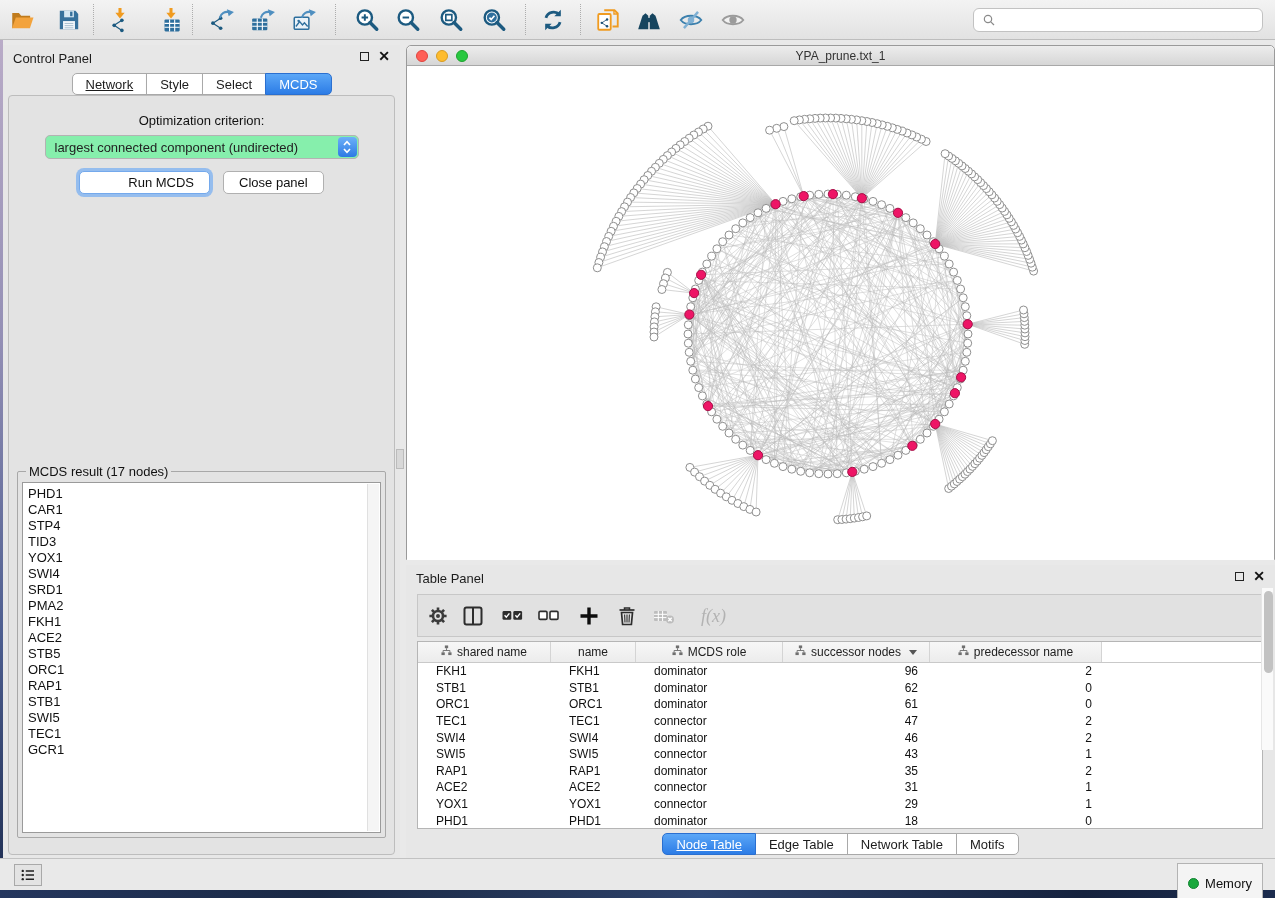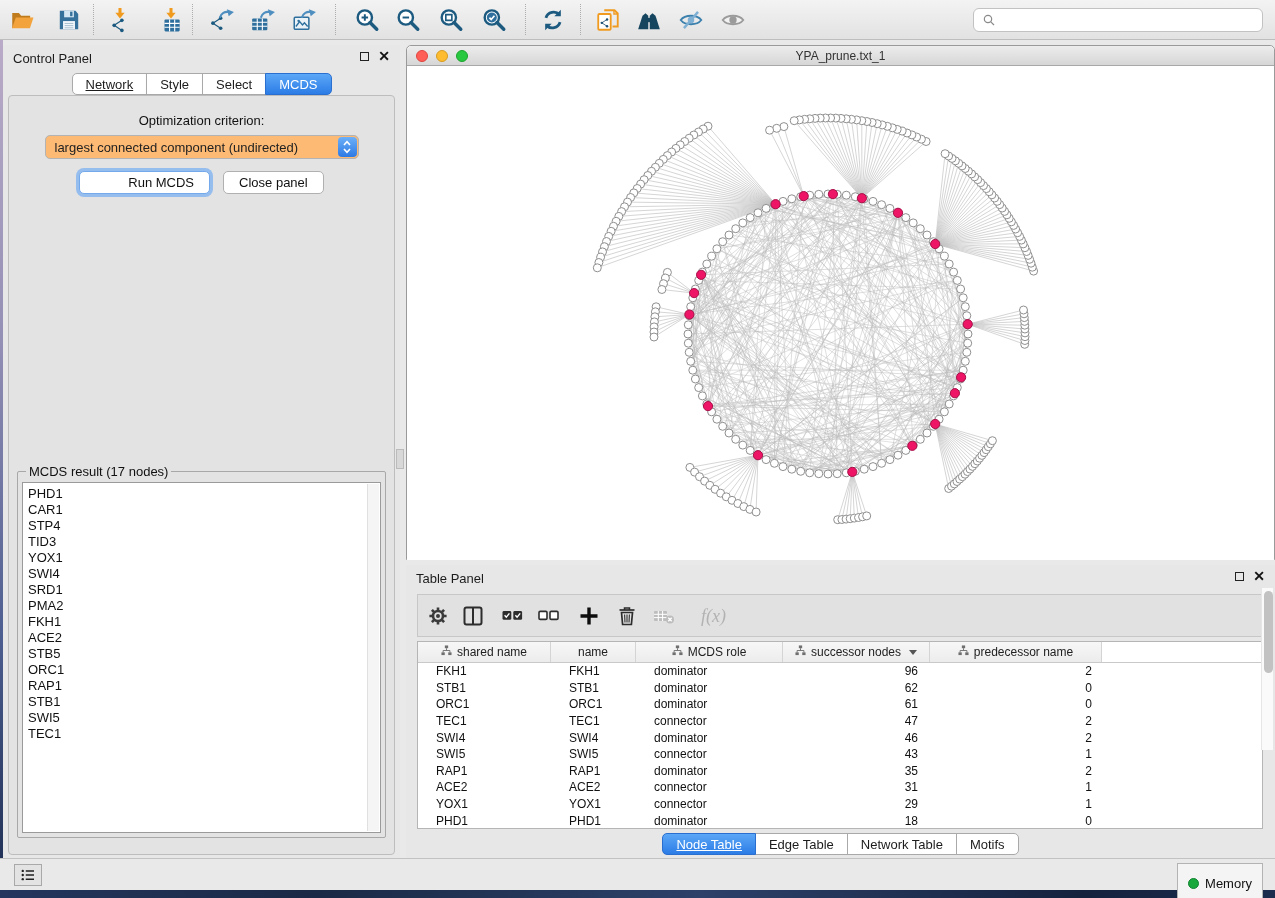--- a/index.html
+++ b/index.html
@@ -36,21 +36,21 @@
   .seg:first-child{margin-left:0;border-radius:5px 0 0 5px;text-decoration:underline;}
   .seg:last-child{border-radius:0 5px 5px 0;}
   .seg.selected{background:linear-gradient(#5ba7f7,#2c7ce6);border-color:#2a6fd0;color:#fff;
                 position:relative;z-index:1;}
   
   .control-panel{position:absolute;left:3px;top:45px;width:397px;height:813px;background:#e7e7e7;}
   .cp-tabs{position:absolute;left:50%;transform:translateX(-50%);top:28px;z-index:2;}
   .cp-content{position:absolute;left:5px;top:50px;width:387px;height:760px;background:#e3e3e3;
               border:1px solid #bdbdbd;border-radius:4px;}
   .opt-label{margin-top:17px;text-align:center;font-size:13px;color:#111;}
-  .dropdown{position:relative;margin:7px auto 0;width:314px;height:24px;background:#fdba74;
+  .dropdown{position:relative;margin:7px auto 0;width:314px;height:24px;background:#86efac;
             border:1px solid #b3b3b3;border-radius:5px;font-size:13px;display:flex;
             align-items:center;padding-left:9px;cursor:pointer;}
   .dropdown .dd-value{overflow:hidden;white-space:nowrap;}
   .stepper{position:absolute;right:1px;top:1px;width:19px;height:20px;border-radius:4px;
            background:linear-gradient(#6db0f8,#2d7ae4);display:flex;align-items:center;justify-content:center;}
   .btn-row{display:flex;justify-content:center;gap:13px;margin-top:12px;}
   .mac-btn{height:23px;padding:0 15px;font-size:13px;background:#fff;border:1px solid #b0b0b0;
            border-radius:5px;color:#111;cursor:pointer;font-family:"Liberation Sans",sans-serif;}
   .mac-btn.focused{box-shadow:0 0 0 3px rgba(96,163,245,.6);border-color:#74a9ec;padding-left:48px;}
   .result-group{position:absolute;left:8px;right:8px;top:368px;height:374px;border:1px solid #a8a8a8;
@@ -288,20 +288,21 @@
             <div class="result-item">SRD1</div>
             <div class="result-item">PMA2</div>
             <div class="result-item">FKH1</div>
             <div class="result-item">ACE2</div>
             <div class="result-item">STB5</div>
             <div class="result-item">ORC1</div>
             <div class="result-item">RAP1</div>
             <div class="result-item">STB1</div>
             <div class="result-item">SWI5</div>
             <div class="result-item">TEC1</div>
+            <div class="result-item">GCR1</div>
           </div>
       </fieldset>
     </div>
   </div>
   <div class="splitter-handle"></div>
 
   <div class="network-window">
     <div class="titlebar">
       <span class="tl red"></span>
       <span class="tl yellow"></span>

